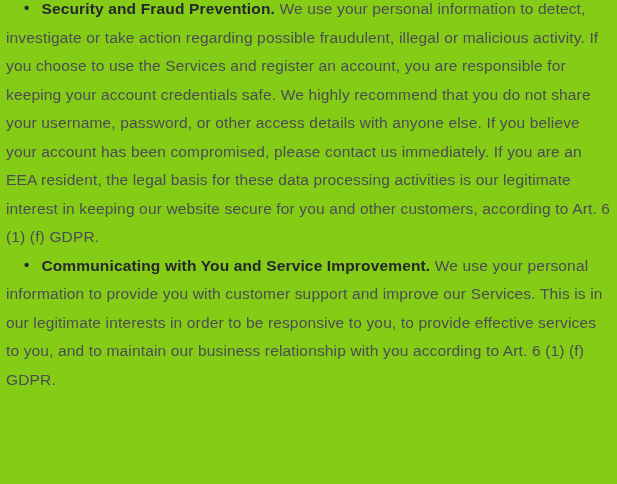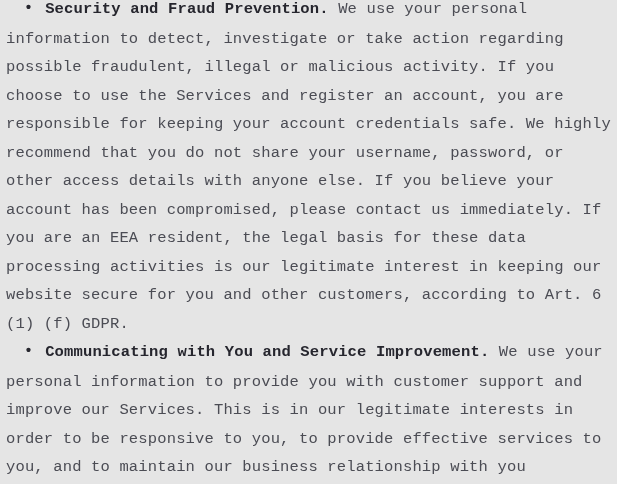--- a/index.html
+++ b/index.html
@@ -4,23 +4,23 @@
 <style>
   html, body {
     margin: 0;
     padding: 0;
     background: #ffffff;
   }
   .page {
     width: 617px;
     height: 484px;
     overflow: hidden;
-    background: #e5e5e5;
+    background: #84cc16;
     box-sizing: border-box;
-    font-family: Liberation Mono, monospace;
+    font-family: Liberation Sans, sans-serif;
   }
   .policy-list {
     margin: -5px 0 0 0;
     padding: 0 6px 0 6px;
     box-sizing: border-box;
   }
   .policy-item {
     margin: 0;
     padding: 0;
     font-size: 15.5px;

